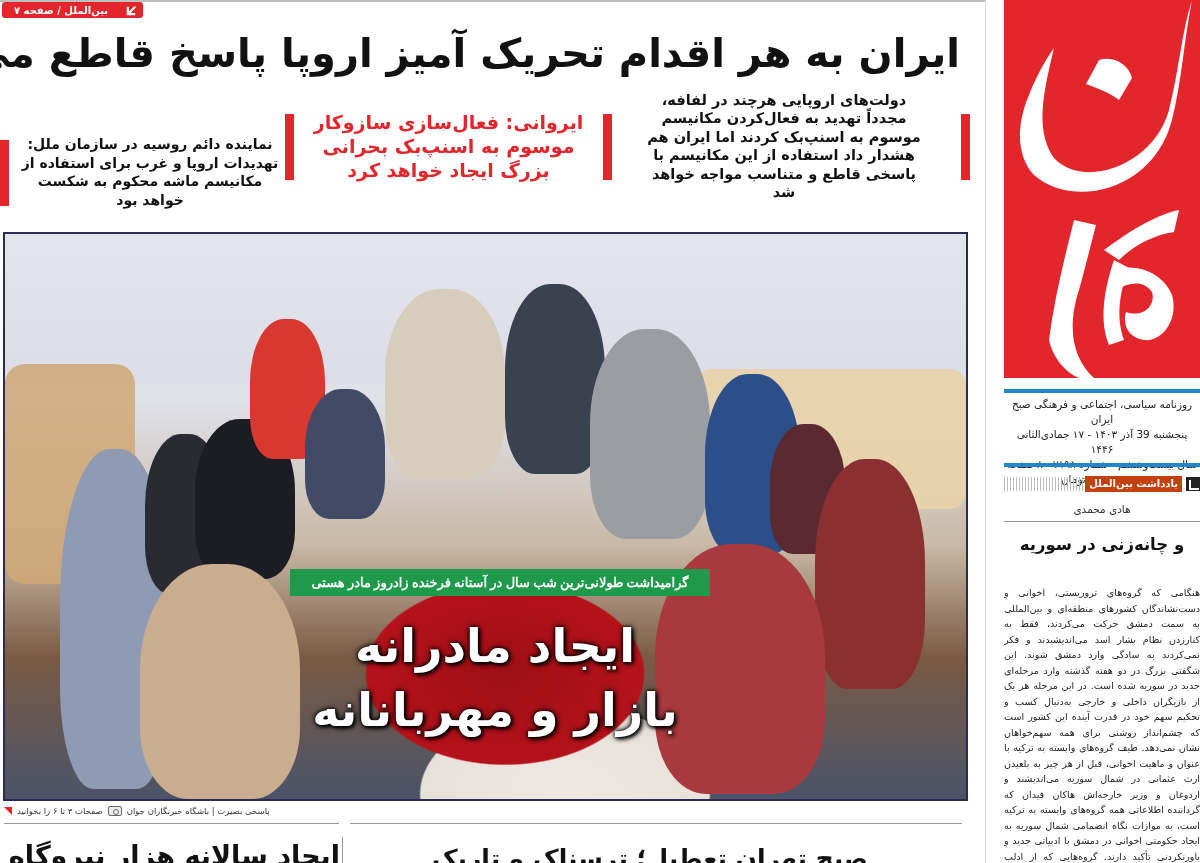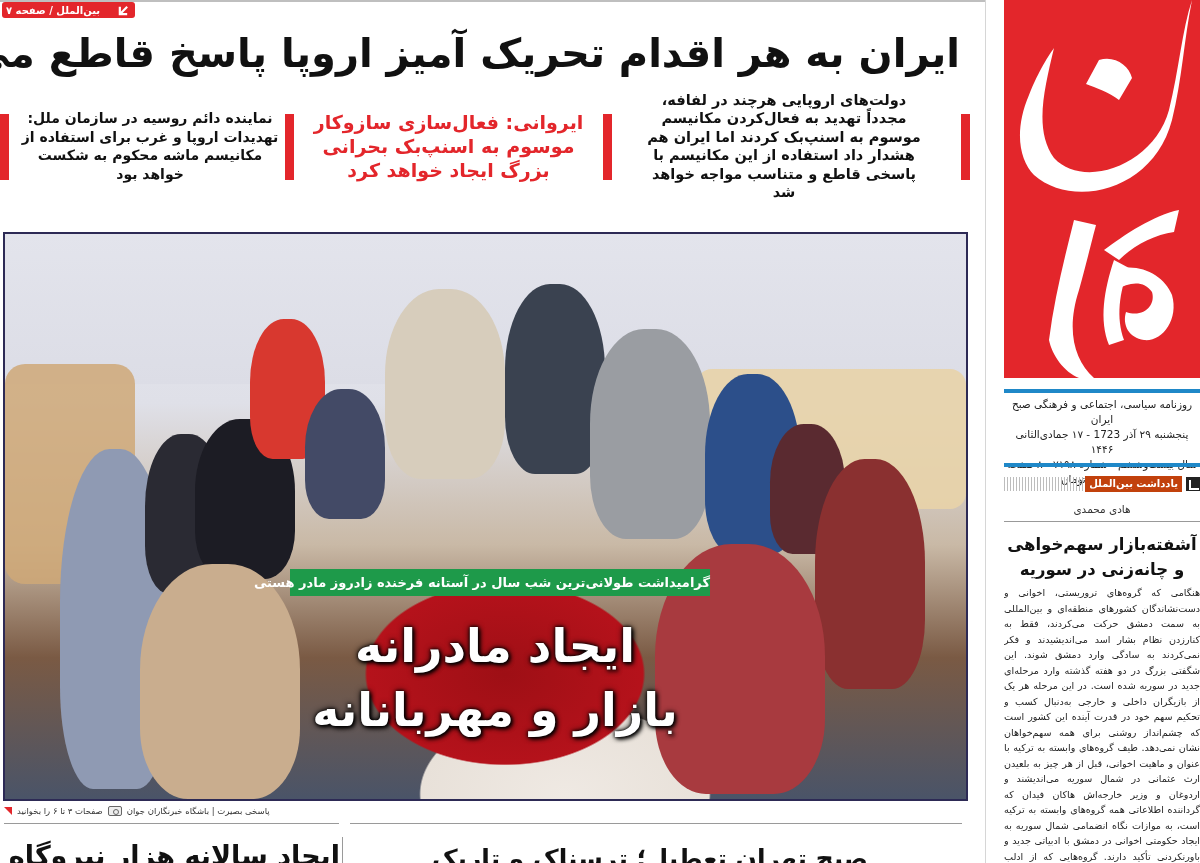--- a/index.html
+++ b/index.html
@@ -1,48 +1,48 @@
 <!DOCTYPE html>
 <html><head>
 <meta charset="utf-8">
 <style>
   * { box-sizing: border-box; margin: 0; padding: 0; }
   html, body { width: 1200px; height: 863px; overflow: hidden; background: #ffffff; }
   body { position: relative; font-family: "DejaVu Sans", sans-serif; color: #1a1a1a; direction: rtl; }
 
   .top-rule { position: absolute; left: 0; top: 0; width: 985px; height: 2px; background: #bfbfbf; }
-  .page-tag { position: absolute; left: 2px; top: 2px; height: 16px; padding: 0 6px 0 4px; background: #e3262b; border-radius: 3px; color: #fff; font-size: 10px; font-weight: bold; display: flex; align-items: center; gap: 18px; }
+  .page-tag { position: absolute; left: 2px; top: 2px; height: 16px; padding: 0 6px 0 12px; background: #e3262b; border-radius: 3px; color: #fff; font-size: 10px; font-weight: bold; display: flex; align-items: center; gap: 18px; }
   .page-tag .arrow { width: 11px; height: 11px; display:inline-block; }
 
   .main-headline { position: absolute; left: 20px; top: 24px; width: 940px; height: 58px; text-align: center; font-family: "DejaVu Sans", sans-serif; font-weight: bold; font-size: 40px; line-height: 58px; color: #111; letter-spacing: -1px; white-space: nowrap; }
 
   .sub-story { position: absolute; top: 106px; height: 80px; display: flex; align-items: center; }
   .sub-story .bar { position: absolute; top: 8px; width: 9px; height: 66px; background: #e3262b; }
   .sub-story .txt { text-align: center; line-height: 18.5px; width: 100%; }
   .story-right { left: 640px; width: 330px; }
   .story-right .bar { right: 0; }
   .story-right .txt { font-size: 14.5px; font-weight: bold; color: #111; padding-right: 42px; }
   .story-center { left: 285px; width: 327px; }
   .story-center .bar { right: 0; }
   .story-center .bar.l { left: 0; right: auto; }
   .story-center .txt { font-size: 19px; font-weight: bold; color: #e3262b; line-height: 24px; padding: 0 20px; }
-  .story-left { left: 0; width: 280px; }
+  .story-left { left: 0; width: 280px; margin-top: 26px; }
   .story-left .bar { left: 0; }
   .story-left .txt { font-size: 14px; font-weight: bold; color: #111; padding-left: 20px; }
 
   .photo-frame { position: absolute; left: 3px; top: 232px; width: 965px; height: 569px; border: 2px solid #2d2a55; overflow: hidden;
      background:
       radial-gradient(ellipse 230px 150px at 500px 440px, #9e0f15 0%, #b5121b 60%, transparent 61%),
       radial-gradient(ellipse 180px 110px at 560px 560px, #efe9e3 0%, #e8e1d9 80%, transparent 81%),
       linear-gradient(180deg, #e6e7ee 0%, #dfe0e8 30%, #c9b9a6 55%, #7a5a44 75%, #4a5468 100%); }
   .photo-wall { position:absolute; left:0; top:0; width:100%; height:150px; background: linear-gradient(180deg,#e3e4ec,#dcdde6); }
   .photo-sofa-l { position:absolute; left:0; top:130px; width:130px; height:220px; background:#cfa877; border-radius: 20px; opacity:.85; }
   .photo-sofa-r { position:absolute; right:0; top:135px; width:270px; height:140px; background:#e8d3a9; border-radius: 16px; opacity:.9; }
   .person { position:absolute; border-radius: 45% 45% 30% 30%; }
-  .ph-caption-bar { position: absolute; left: 285px; top: 335px; height: 27px; width: 420px; background: #1e9a4a; color: #fff; font-size: 13px; font-weight: bold; line-height: 27px; text-align: center; white-space: nowrap; }
+  .ph-caption-bar { position: absolute; left: 285px; top: 335px; height: 27px; width: 420px; background: #1e9a4a; color: #fff; font-size: 13px; font-weight: bold; line-height: 27px; text-align: center; white-space: nowrap; font-family: Liberation Serif, serif; }
   .ph-title { position: absolute; left: 270px; top: 380px; width: 440px; text-align: center; color: #fff; font-weight: bold; font-size: 46px; line-height: 64px; text-shadow: 0 0 3px #000, 0 0 6px #000, 2px 2px 4px #000; }
 
   .photo-credit { position: absolute; left: 4px; top: 804px; height: 14px; display: flex; align-items: center; gap: 5px; font-size: 8.5px; color: #333; direction: rtl; }
   .photo-credit .flag { width: 8px; height: 8px; background: #e3262b; clip-path: polygon(0 0,100% 0,100% 100%); }
   .photo-credit .cam { width: 14px; height: 10px; border: 1px solid #666; border-radius: 2px; background:#eee; position:relative; }
   .photo-credit .cam::after { content:""; position:absolute; left:4px; top:2px; width:4px; height:4px; border-radius:50%; border:1px solid #666; }
 
   .bottom-rule { position: absolute; top: 823px; height: 1px; background: #9a9a9a; }
   .bottom-headline-1 { position: absolute; left: 4px; top: 836px; width: 336px; font-size: 27px; font-weight: bold; line-height: 40px; white-space: nowrap; overflow: hidden; text-align: center; color:#111; }
   .bottom-sep { position:absolute; left:342px; top:837px; width:1px; height:26px; background:#9a9a9a; }
@@ -145,32 +145,31 @@
     <path d="M70 220 C60 260 50 300 45 340 C48 355 60 372 75 378 L90 378 C70 360 62 330 75 290 C82 265 88 240 92 225 Z" fill="#fff"></path>
     <path d="M110 270 C135 262 160 275 168 295 C175 320 158 342 140 340 C125 338 118 325 122 312 C140 318 152 305 148 292 C140 280 125 282 112 290 Z" fill="#fff"></path>
     <path d="M110 260 C100 290 95 320 105 345 L120 340 C112 318 115 292 125 268 Z" fill="#fff"></path>
   </svg>
 </div>
 
 <div class="blue-rule" style="top:389px;"></div>
 <div class="info-block">
   <div class="wm"></div>
   <div>روزنامه سیاسی، اجتماعی و فرهنگی صبح ایران</div>
-  <div>پنجشنبه ۲۹ آذر 1723 - ۱۷ جمادی‌الثانی ۱۴۴۶</div>
+  <div>پنجشنبه 39 آذر ۱۴۰۳ - ۱۷ جمادی‌الثانی ۱۴۴۶</div>
   <div>سال بیست‌وششم - شماره ۷۱۹۸ - ۸ صفحه</div>
   <div>قیمت: ۵۰۰۰ تومان</div>
 </div>
 <div class="blue-rule" style="top:463px;"></div>
 
 <div class="section-tag">
   <span class="arrowbox"></span>
   <span class="label">یادداشت بین‌الملل</span>
   <span class="stripes"></span>
 </div>
 <div class="author">هادی محمدی</div>
 <div class="author-rule"></div>
 <div class="note-title">
-  <div>آشفته‌بازار سهم‌خواهی</div>
   <div>و چانه‌زنی در سوریه</div>
 </div>
 <div class="note-body">
   <p>هنگامی که گروه‌های تروریستی، اخوانی و دست‌نشاندگان کشورهای منطقه‌ای و بین‌المللی به سمت دمشق حرکت می‌کردند، فقط به کنارزدن نظام بشار اسد می‌اندیشیدند و فکر نمی‌کردند به سادگی وارد دمشق شوند. این شگفتی بزرگ در دو هفته گذشته وارد مرحله‌ای جدید در سوریه شده است. در این مرحله هر یک از بازیگران داخلی و خارجی به‌دنبال کسب و تحکیم سهم خود در قدرت آینده این کشور است که چشم‌انداز روشنی برای همه سهم‌خواهان نشان نمی‌دهد. طیف گروه‌های وابسته به ترکیه با عنوان و ماهیت اخوانی، قبل از هر چیز به بلعیدن ارث عثمانی در شمال سوریه می‌اندیشند و اردوغان و وزیر خارجه‌اش هاکان فیدان که گرداننده اطلاعاتی همه گروه‌های وابسته به ترکیه است، به موازات نگاه انضمامی شمال سوریه به ایجاد حکومتی اخوانی در دمشق با ادبیاتی جدید و باورنکردنی تأکید دارند. گروه‌هایی که از ادلب آمده‌اند، برخلاف شعار عملیاتی ترکیه به نام فجر آزادی، شعار «الردع العدوان» (پاسخ بازدارنده به دشمنی حکومت بشار) را سر دادند و ترکیب آنها، تقریباً از سازمان‌های تروریستی - القاعده‌ای (خارجی) با سلفی متمایل به عربستان یا گروه‌های مسلح محلی است که برخی تیز نگاه</p>
 </div>
 
 </body></html>

